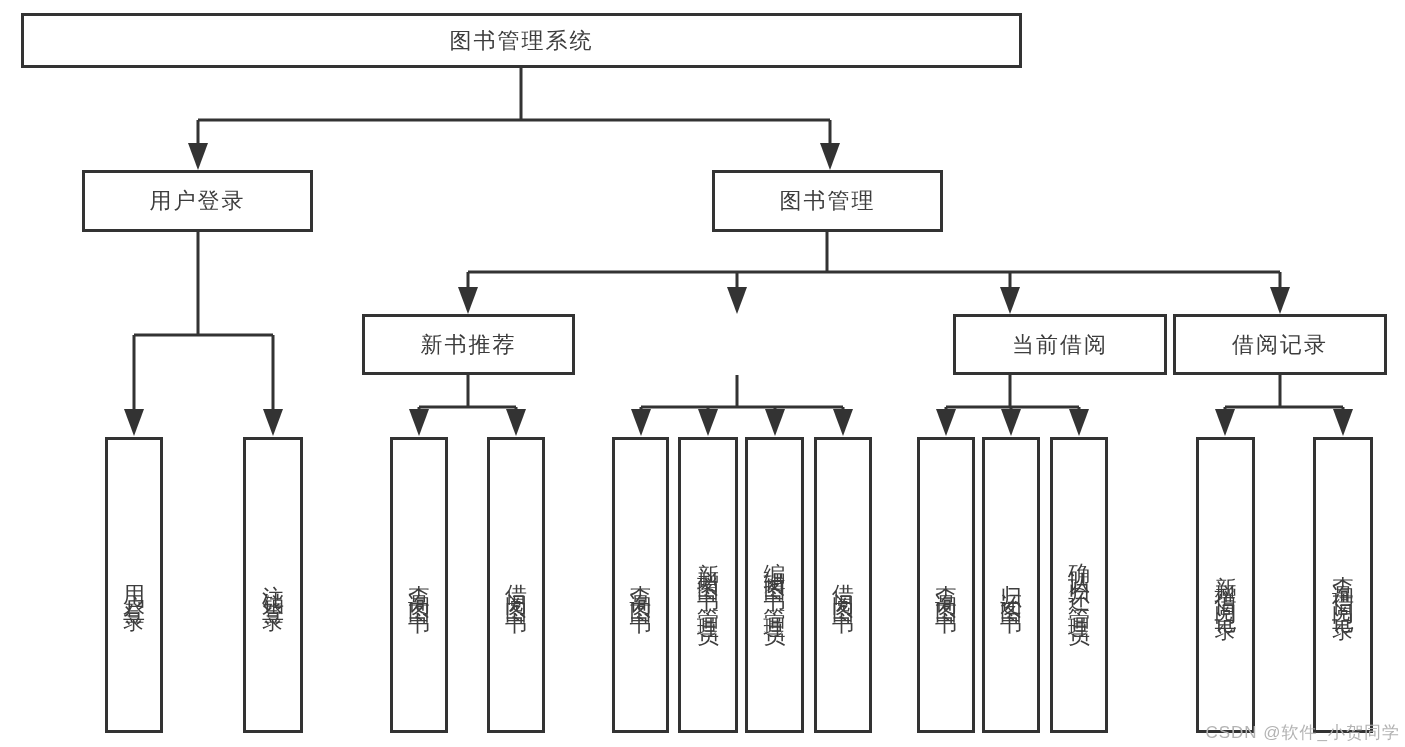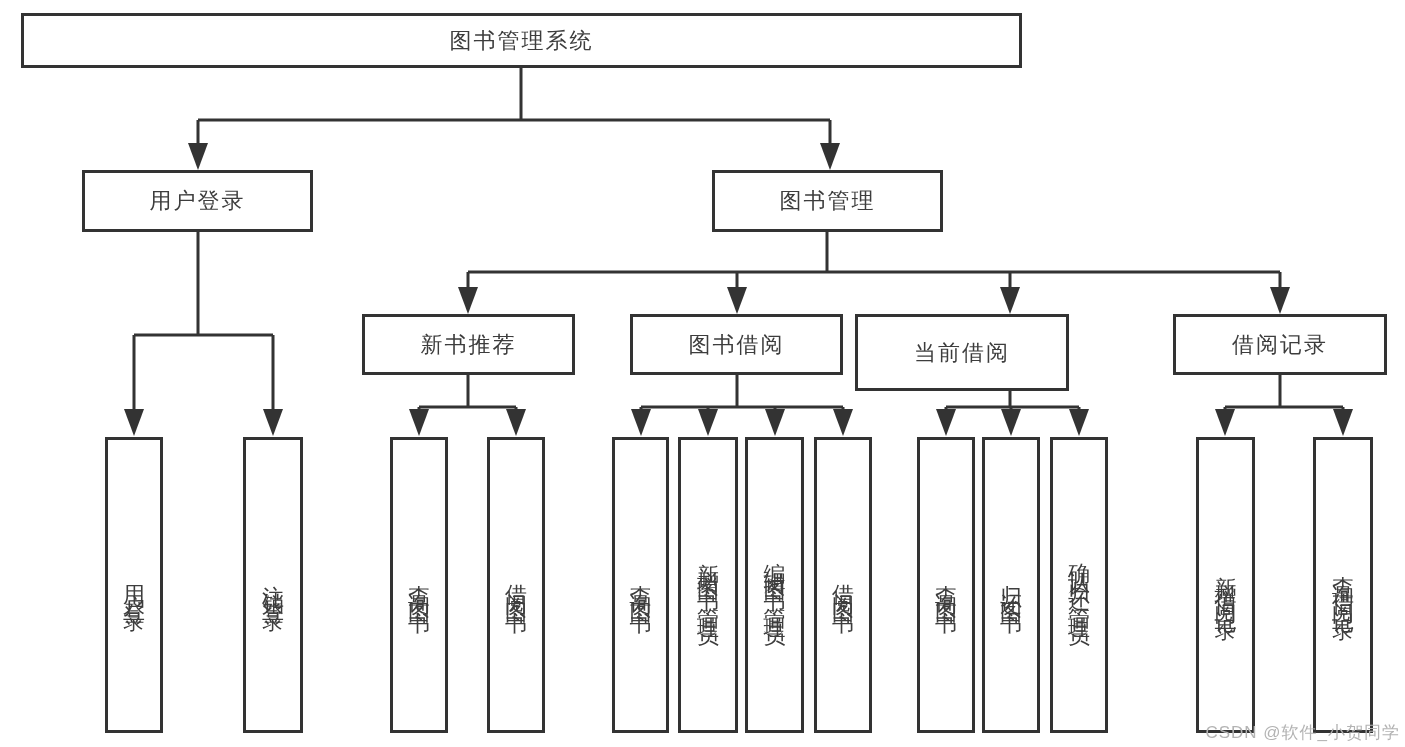--- a/index.html
+++ b/index.html
@@ -75,22 +75,21 @@
     <use class="ah" href="#ah" x="1225" y="436"></use>
     <use class="ah" href="#ah" x="1343" y="436"></use>
   </svg>
 
   <div class="box" style="left:21px; top:13px; width:1001px; height:55px;">图书管理系统</div>
 
   <div class="box" style="left:82px; top:170px; width:231px; height:62px;">用户登录</div>
   <div class="box" style="left:362px; top:314px; width:213px; height:61px;">新书推荐</div>
 
   <div class="box" style="left:712px; top:170px; width:231px; height:62px;">图书管理</div>
-  <div class="box" style="left:630px; top:314px; width:213px; height:61px;">图书借阅</div>
-  <div class="box" style="left:855px; top:314px; width:214px; height:77px;">当前借阅</div>
+  <div class="box" style="left:953px; top:314px; width:214px; height:61px;">当前借阅</div>
   <div class="box" style="left:1173px; top:314px; width:214px; height:61px;">借阅记录</div>
 
   <div class="box vbox" style="left:105px; top:437px; width:58px; height:296px;">
     <span>用户登录</span>
   </div>
   <div class="box vbox" style="left:243px; top:437px; width:60px; height:296px;">
     <span>注销登录</span>
   </div>
 
   <div class="box vbox" style="left:390px; top:437px; width:58px; height:296px;">

